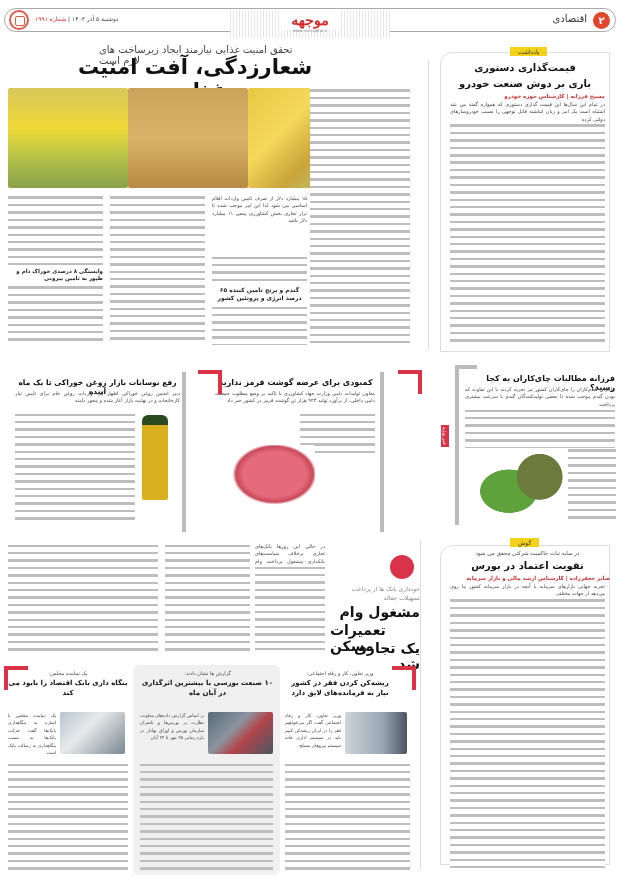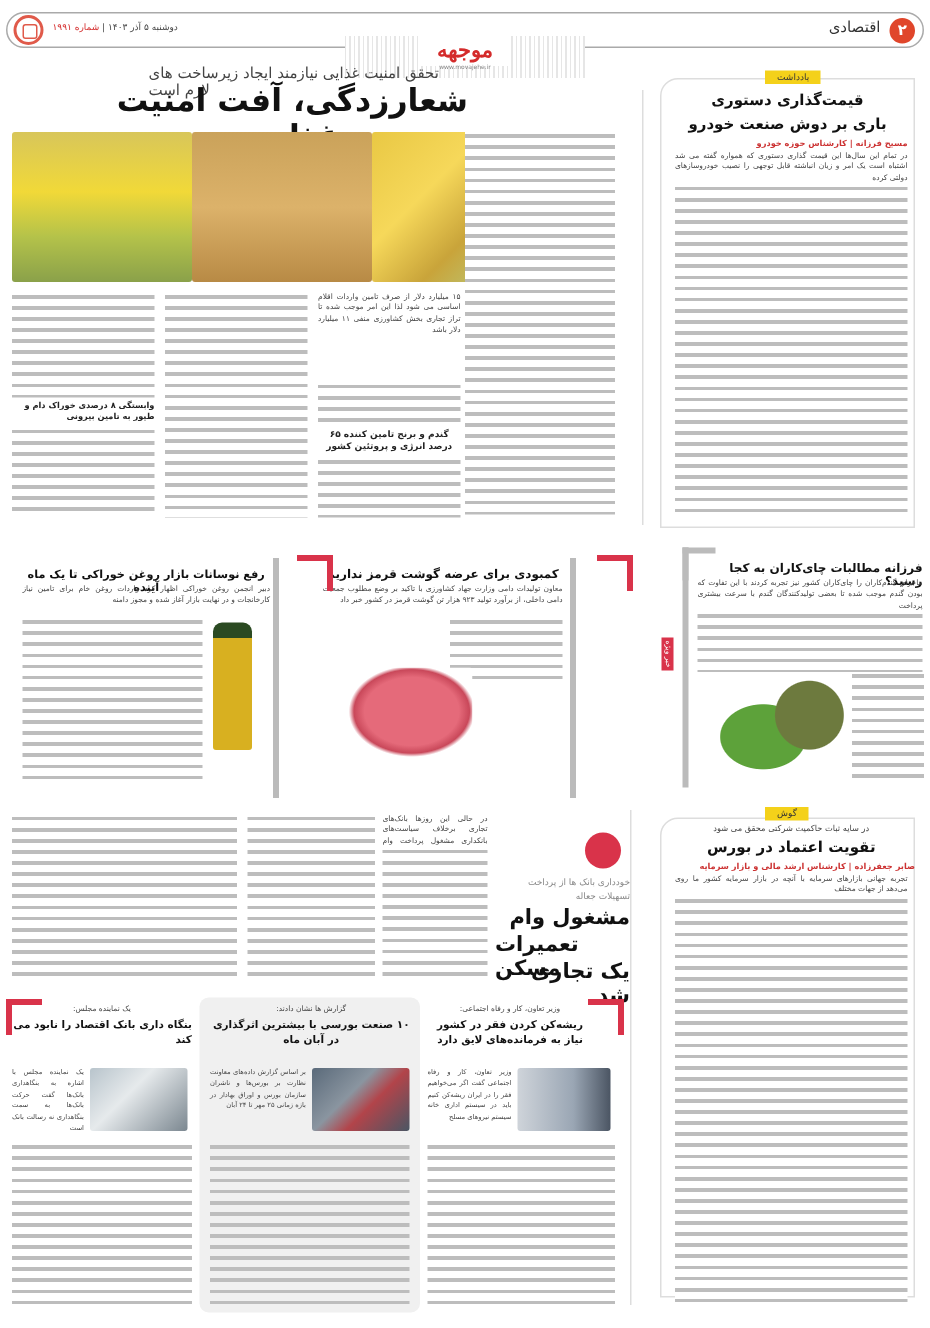--- a/index.html
+++ b/index.html
@@ -2,21 +2,21 @@
 <html><head>
 <meta charset="utf-8">
 <style>
   *{box-sizing:border-box;margin:0;padding:0}
   body{width:620px;height:885px;background:#fff;font-family:"DejaVu Sans",sans-serif;direction:rtl;position:relative;overflow:hidden;color:#222}
   .abs{position:absolute}
   
   #masthead{position:absolute;left:4px;top:8px;width:612px;height:24px;border:1px solid #aaa;border-radius:12px;background:#fff}
   .page-badge{position:absolute;right:5px;top:3px;width:17px;height:17px;border-radius:50%;background:#e0462b;color:#fff;font-size:10px;font-weight:bold;text-align:center;line-height:17px}
   .section-name{position:absolute;right:28px;top:4px;font-size:10px;color:#333}
-  .logo-box{position:absolute;left:225px;top:15px;width:160px;height:28px;background:repeating-linear-gradient(90deg,#e6e6e6 0 1px,#fff 1px 3px)}
+  .logo-box{position:absolute;left:225px;top:1px;width:160px;height:28px;background:repeating-linear-gradient(90deg,#e6e6e6 0 1px,#fff 1px 3px)}
   .logo-text{position:absolute;left:50px;top:0;width:60px;height:20px;background:#fff;color:#d42b2b;font-weight:bold;font-size:14px;text-align:center;line-height:20px;font-family:"DejaVu Serif",serif}
   .logo-url{position:absolute;left:45px;top:18px;width:70px;font-size:4px;color:#888;text-align:center;direction:ltr}
   .dateline{position:absolute;left:30px;top:6px;font-size:6px;color:#444}
   .dateline .issue{color:#d42b2b}
   .corner-logo{position:absolute;left:4px;top:1px;width:20px;height:20px;border-radius:50%;border:2px solid #e05a4a;background:#fff}
   .corner-logo:after{content:"";position:absolute;left:4px;top:4px;width:8px;height:8px;border:1.5px solid #e05a4a;border-radius:2px}
   .txt{font-size:5px;line-height:7.4px;color:#444;text-align:justify}
   .lines{background:repeating-linear-gradient(180deg,#fff 0 1.5px,#bdbdbd 1.5px 4px,#fff 4px 7.4px)}
   h1,h2,h3{font-weight:bold;color:#111}
   .frame-tl{position:absolute;width:24px;height:24px;border-top:4px solid #d9334a;border-right:4px solid #d9334a}
@@ -122,18 +122,18 @@
 
 <div class="gray-card" style="left:133px;top:665px;width:147px;height:210px"></div>
 <div class="abs" style="left:140px;top:670px;width:135px;font-size:5px;text-align:center;color:#444">گزارش ها نشان دادند:</div>
 <h3 class="abs" style="left:140px;top:678px;width:135px;font-size:7px;text-align:center;line-height:10px">۱۰ صنعت بورسی با بیشترین اثرگذاری در آبان ماه</h3>
 <div class="photo" style="left:208px;top:712px;width:65px;height:42px;background:linear-gradient(135deg,#5a6a7a 0%,#8a95a0 40%,#b2444a 60%,#4a5664 100%)"></div>
 <div class="abs txt" style="left:140px;top:712px;width:64px;height:48px;font-size:4.5px;background:#f0f0f0">بر اساس گزارش داده‌های معاونت نظارت بر بورس‌ها و ناشران سازمان بورس و اوراق بهادار در بازه زمانی ۲۵ مهر تا ۲۴ آبان</div>
 <div class="abs txt lines" style="left:140px;top:762px;width:133px;height:110px;background:repeating-linear-gradient(180deg,#f0f0f0 0 1.5px,#bdbdbd 1.5px 4px,#f0f0f0 4px 7.4px)"></div>
 
 <div class="frame-tl" style="left:4px;top:666px;transform:scaleX(-1)"></div>
 <div class="abs" style="left:8px;top:670px;width:120px;font-size:5px;text-align:center;color:#444">یک نماینده مجلس:</div>
-<h3 class="abs" style="left:8px;top:678px;width:120px;font-size:7px;text-align:right;line-height:10px">بنگاه داری بانک اقتصاد را نابود می کند</h3>
+<h3 class="abs" style="left:8px;top:678px;width:120px;font-size:7px;text-align:center;line-height:10px">بنگاه داری بانک اقتصاد را نابود می کند</h3>
 <div class="photo" style="left:60px;top:712px;width:65px;height:42px;background:linear-gradient(135deg,#b8c4cc 0%,#e6eaec 40%,#7b8790 100%)"></div>
 <div class="abs txt" style="left:8px;top:712px;width:48px;height:48px;font-size:4.5px">یک نماینده مجلس با اشاره به بنگاهداری بانک‌ها گفت حرکت بانک‌ها به سمت بنگاهداری نه رسالت بانک است</div>
 <div class="abs txt lines" style="left:8px;top:762px;width:120px;height:110px"></div>
 
 <div class="abs" style="left:420px;top:540px;width:1px;height:330px;background:#ddd"></div>
 
 </body></html>

